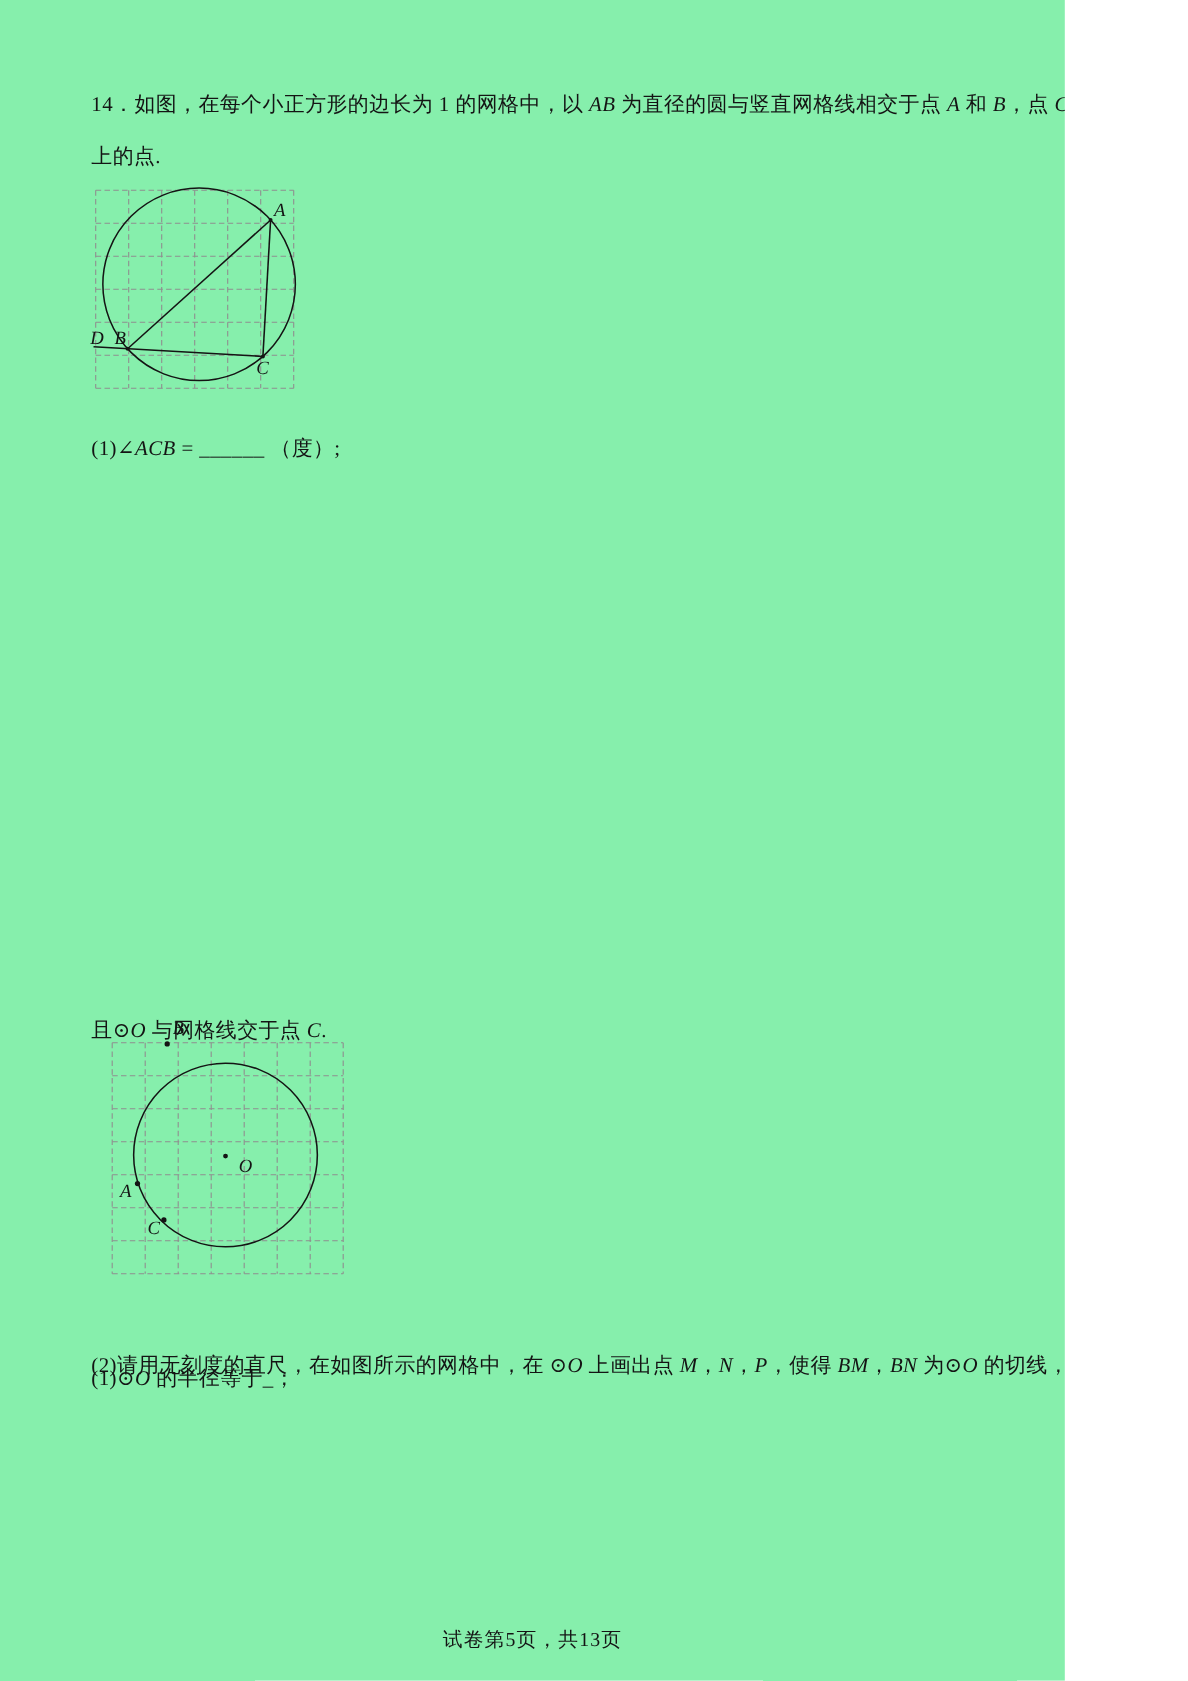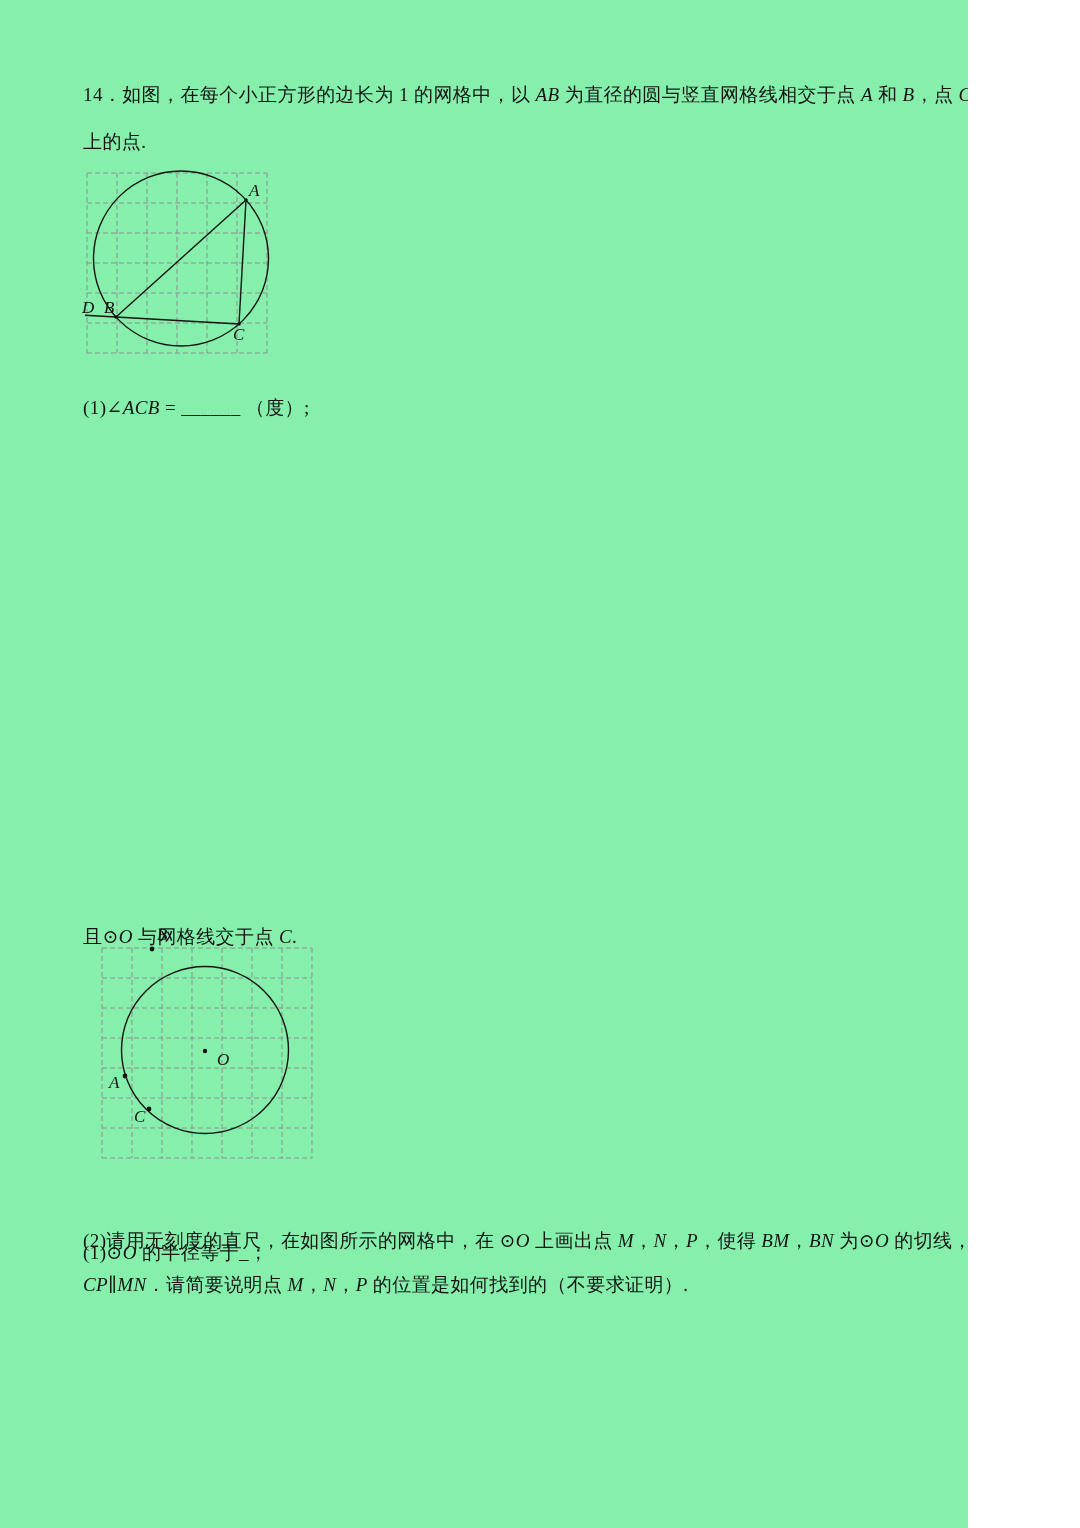--- a/index.html
+++ b/index.html
@@ -82,16 +82,16 @@
       <circle class="ptdot" cx="54" cy="191" r="2.4"></circle>
       <text class="ptlabel" x="62" y="22">B</text>
       <text class="ptlabel" x="122" y="147">O</text>
       <text class="ptlabel" x="14" y="170">A</text>
       <text class="ptlabel" x="39" y="204">C</text>
     </svg>
   </div>
 
   <div class="tline" style="top:1240px">(1)⊙<i>O</i> 的半径等于_；</div>
   <div class="tline" style="top:1228px">(2)请用无刻度的直尺，在如图所示的网格中，在 ⊙<i>O</i> 上画出点 <i>M</i>，<i>N</i>，<i>P</i>，使得 <i>BM</i>，<i>BN</i> 为⊙<i>O</i> 的切线，且</div>
-  <div class="tline" style="top:1272px"><i>CP</i>∥<i>MN</i>．请简要说明点 <i>M</i>，<i>N</i>，<i>P</i> 的位置是如何找到的（不要求证明）.</div>
 
+  <div class="footer">试卷第5页，共13页</div>
 
 </div>
 
 </body></html>

